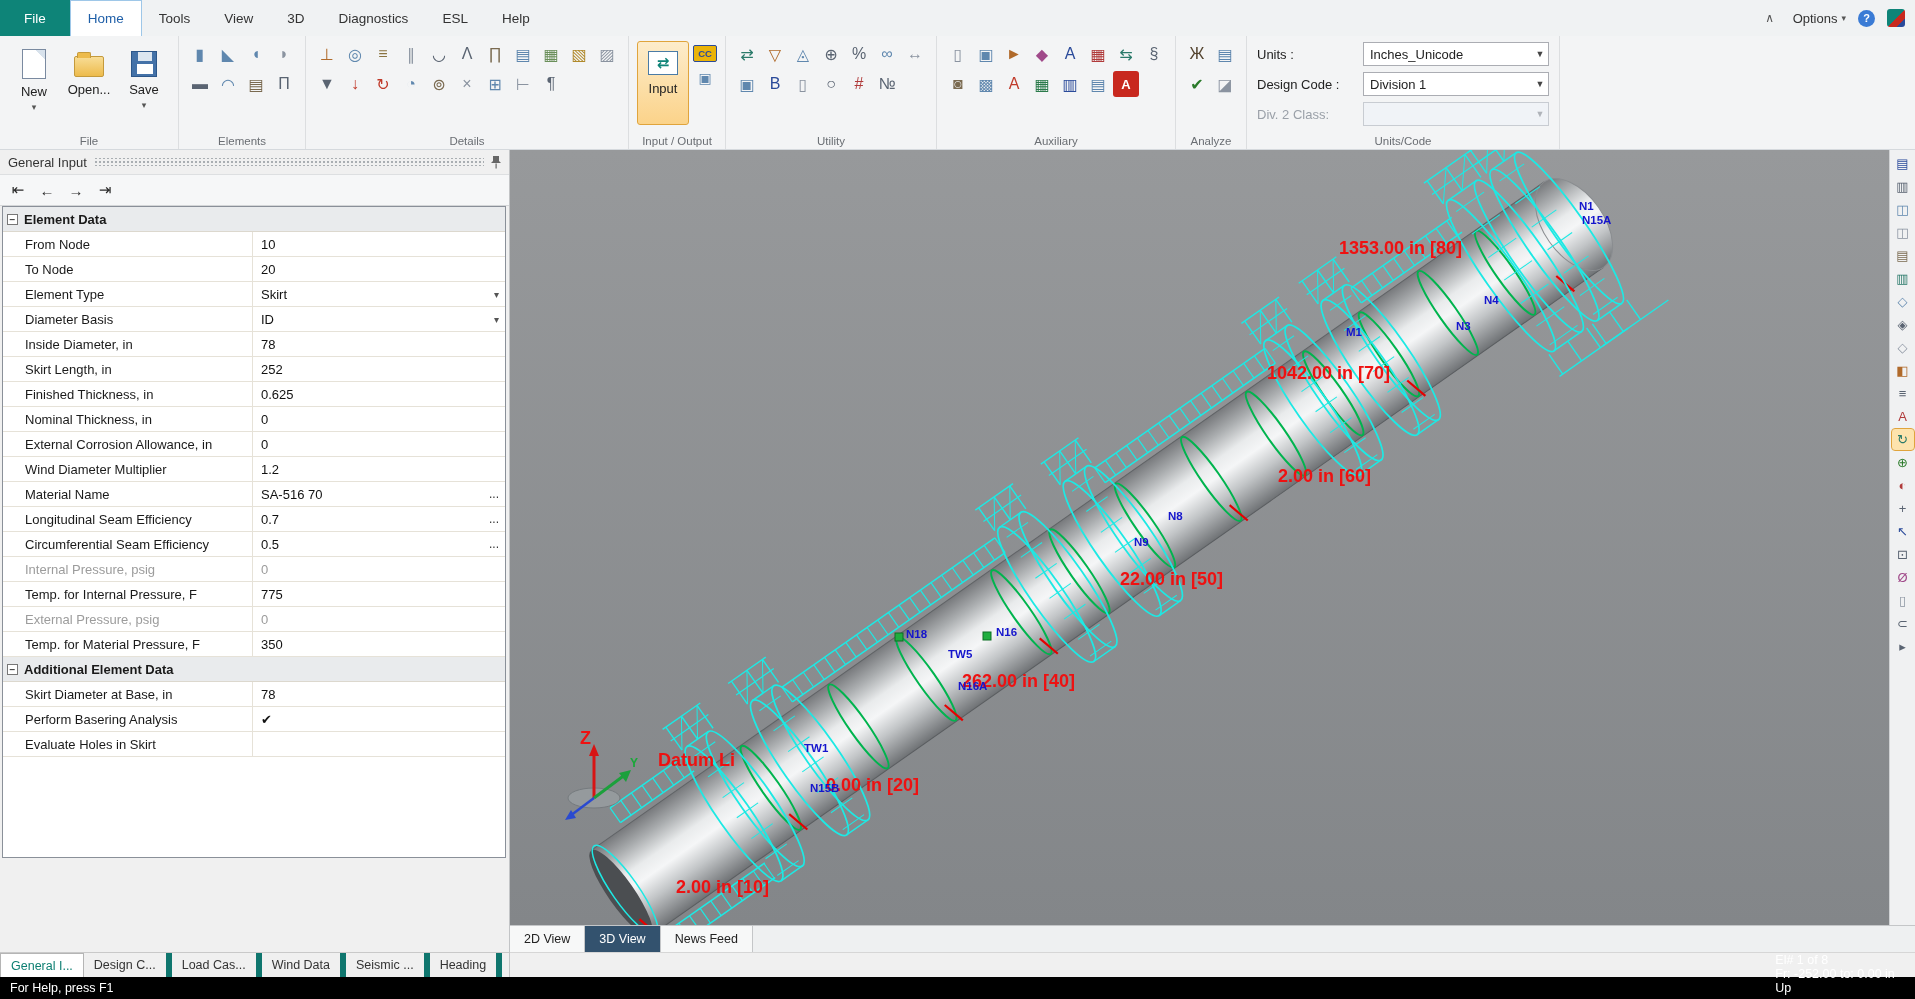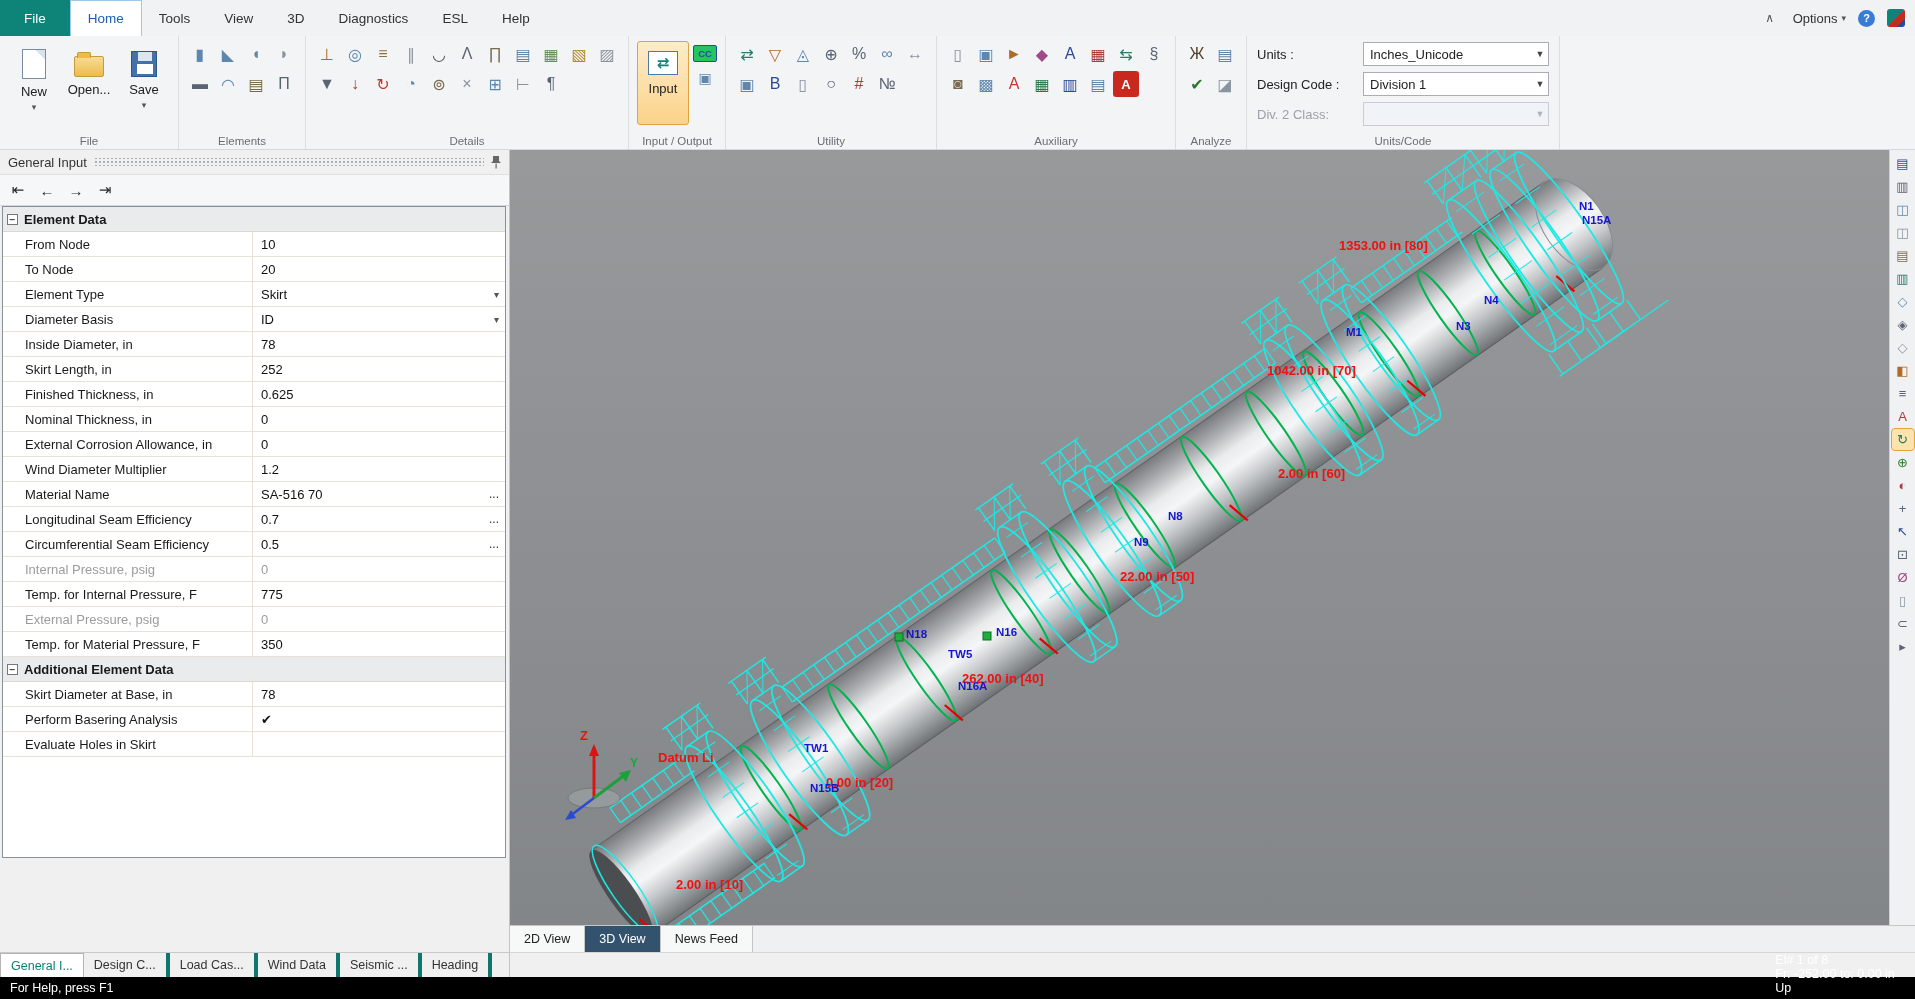--- a/index.html
+++ b/index.html
@@ -34,21 +34,21 @@
   .icon-save { width:26px; height:26px; background:#4472a8; border:1px solid #2d578a; position:relative; margin-top:2px; }
   .icon-save:before { content:""; position:absolute; left:6px; top:0; width:14px; height:9px; background:#dce6f0; }
   .icon-save:after { content:""; position:absolute; left:5px; bottom:2px; width:16px; height:10px; background:#fff; }
   .ricon-row { display:flex; gap:2px; margin-bottom:4px; }
   .ricon { width:26px; height:26px; display:flex; align-items:center; justify-content:center; font-size:16px; border-radius:3px; background:transparent; }
   .ricon.hasbg { font-size:13px; font-weight:bold; }
   .io-wrap { display:flex; gap:4px; }
   .input-big { width:52px; height:84px; display:flex; flex-direction:column; align-items:center; padding-top:9px; gap:6px; background:linear-gradient(#fdeccb,#fbd38a); border:1px solid #e0a43c; border-radius:3px; font-size:13px; }
   .icon-input { width:30px; height:24px; background:#fff; border:1px solid #4a7ba6; color:#0e8478; font-size:15px; font-weight:bold; display:flex; align-items:center; justify-content:center; }
   .io-side { display:flex; flex-direction:column; gap:6px; padding-top:4px; }
-  .cc-icon { width:24px; height:17px; border:1px solid #2a4a9a; color:#2a4a9a; font-size:9.5px; font-weight:bold; display:flex; align-items:center; justify-content:center; border-radius:2px; background:#22c55e; }
+  .cc-icon { width:24px; height:17px; border:1px solid #2a4a9a; color:#2a4a9a; font-size:9.5px; font-weight:bold; display:flex; align-items:center; justify-content:center; border-radius:2px; background:#eab308; }
   .io-small { width:24px; height:20px; display:flex; align-items:center; justify-content:center; color:#5f87ae; font-size:14px; }
   .ugroup { padding:6px 10px 18px 10px; }
   .urow { display:flex; align-items:center; margin-bottom:6px; gap:6px; }
   .urow .ulabel { width:100px; font-size:13px; color:#222; }
   .urow.disabled .ulabel { color:#9aa0a8; }
   .combo { width:186px; height:24px; background:#fff; border:1px solid #abadb3; display:flex; align-items:center; justify-content:space-between; padding-left:6px; font-size:13px; }
   .combo .carr { width:16px; text-align:center; color:#444; font-size:9px; }
   .combo.disabled { background:#f0f3f7; border-color:#c8ccd2; }
   .combo.disabled .carr { color:#b0b4ba; }
 
@@ -62,28 +62,28 @@
   .psection { height:25px; background:#e9ebed; display:flex; align-items:center; font-weight:bold; color:#1a1a1a; border-bottom:1px solid #dcd8ce; }
   .psec-box { width:11px; height:11px; border:1px solid #777; margin:0 6px 0 4px; font-size:10px; line-height:9px; text-align:center; color:#444; background:#fff; }
   .prow { display:flex; height:25px; border-bottom:1px solid #e6e2d8; background:#fff; }
   .plabel { width:250px; padding-left:22px; display:flex; align-items:center; border-right:1px solid #e6e2d8; color:#1a1a1a; white-space:nowrap; overflow:hidden; }
   .pvalue { flex:1; display:flex; align-items:center; padding-left:8px; position:relative; color:#111; }
   .pvalue .chk { font-weight:bold; }
   .prow.disabled .plabel, .prow.disabled .pvalue { color:#9c9c9c; }
   .suffix { position:absolute; right:6px; color:#333; font-size:12px; }
   .suffix.dd { font-size:10px; color:#555; }
   .panel-tabs { position:absolute; bottom:0; left:0; width:100%; height:25px; background:#f0f0f0; border-top:1px solid #c9c9c9; display:flex; font-size:12.5px; }
-  .ptab { padding:0 10px; display:flex; align-items:center; color:#333; border-right:4px solid #0f766e; }
+  .ptab { padding:0 10px; display:flex; align-items:center; color:#333; border-right:6px solid #0f766e; }
   .ptab.active { background:#fff; color:#0d7f72; border:1px solid #b5b5b5; border-bottom:none; }
 
   
   .viewport { position:absolute; left:510px; top:150px; width:1379px; height:775px; background:#8b8e90; overflow:hidden; }
   .viewport svg { position:absolute; left:0; top:0; }
   .vp-overlay { position:absolute; left:0; top:0; width:100%; height:100%; pointer-events:none; }
-  .vlabel { position:absolute; white-space:nowrap; font-weight:bold; font-size:13px; }
+  .vlabel { position:absolute; white-space:nowrap; font-weight:bold; font-size:18px; }
   .vlabel.red { color:#ee1111; }
   .vlabel.blue { color:#1515cc; font-size:11.5px; }
   .vlabel.green { color:#18a838; font-size:12px; }
   .vptabs { position:absolute; left:510px; top:925px; width:1405px; height:27px; background:#eef0f1; border-top:1px solid #c4c6c8; display:flex; }
   .vptab { padding:0 14px; display:flex; align-items:center; font-size:12.5px; background:#f7f8f8; color:#222; border-right:1px solid #c4c6c8; }
   .vptab.active { background:#33526e; color:#fff; }
   .bottomstrip { position:absolute; left:510px; top:952px; width:1405px; height:25px; background:#f0f0f0; border-top:1px solid #d6d6d6; }
 
   
   .righttb { position:absolute; left:1889px; top:150px; width:26px; height:775px; background:#f0f1f2; border-left:1px solid #d0d2d4; display:flex; flex-direction:column; align-items:center; padding-top:3px; gap:2px; }

